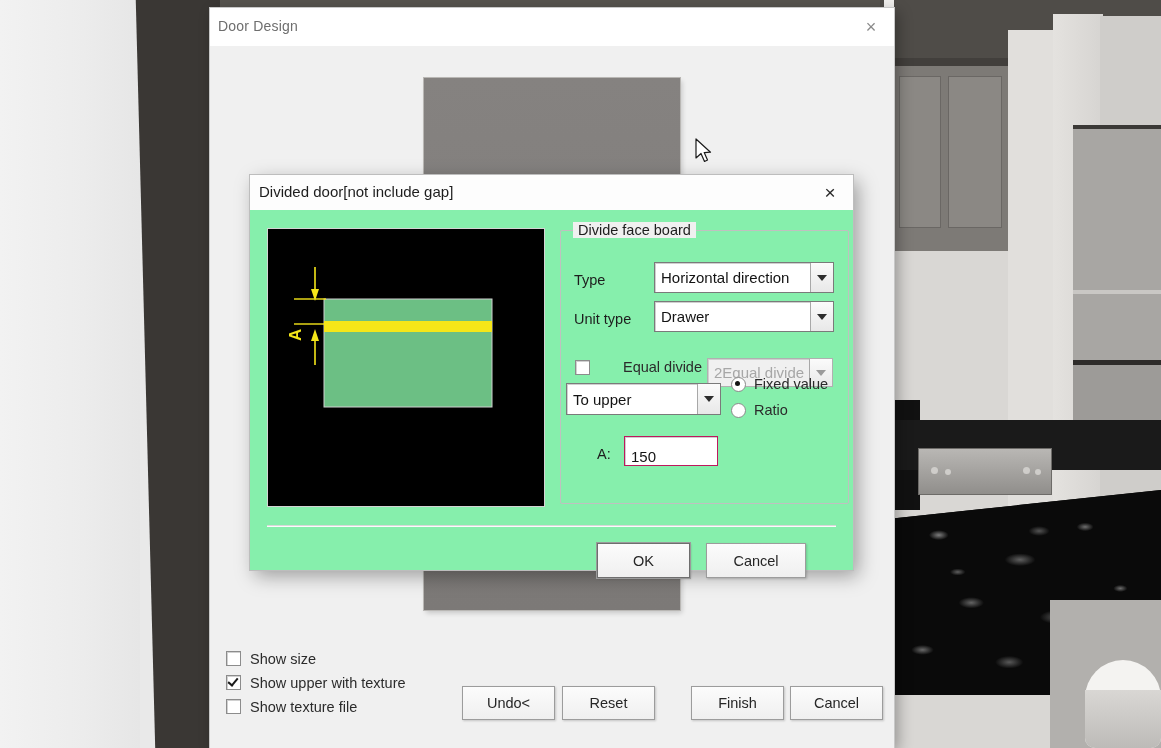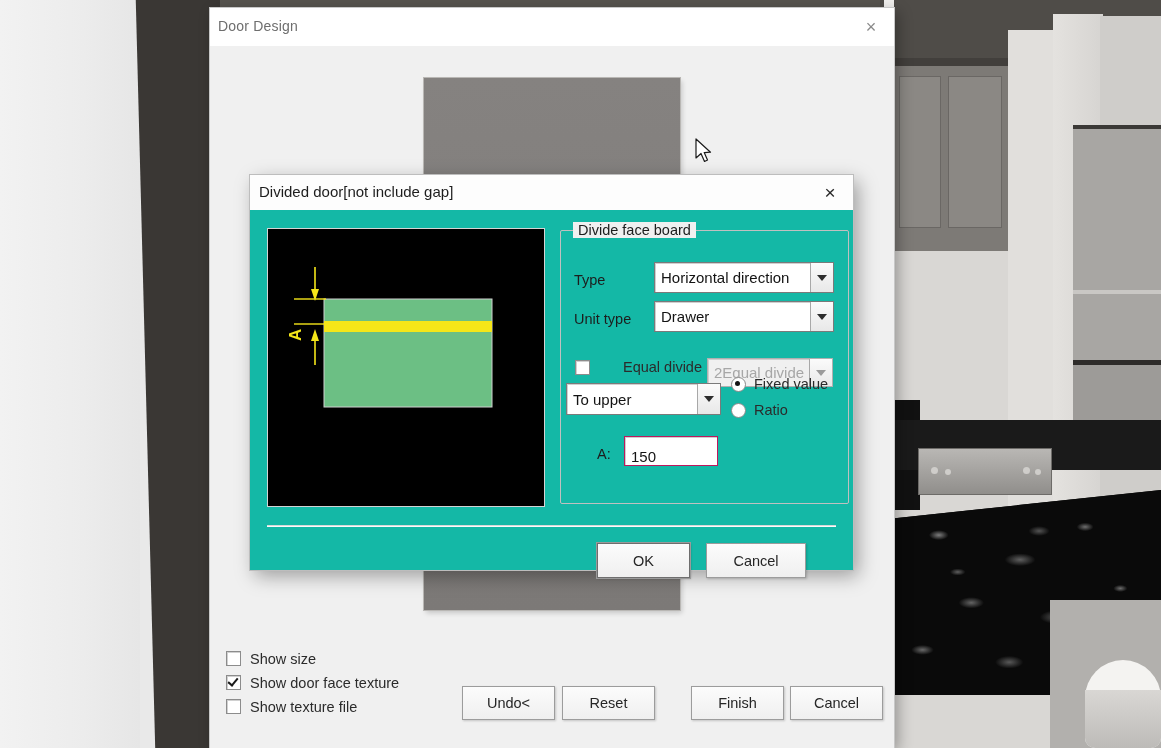--- a/index.html
+++ b/index.html
@@ -129,21 +129,21 @@
     cursor:pointer; font-family:"Liberation Sans", sans-serif;
   }
   .b-undo   { position:absolute; left:252px; top:640px; width:91px; height:32px; }
   .b-reset  { position:absolute; left:352px; top:640px; width:91px; height:32px; }
   .b-finish { position:absolute; left:481px; top:640px; width:91px; height:32px; }
   .b-cancel { position:absolute; left:580px; top:640px; width:91px; height:32px; }
 
   
   .inner-dlg {
     position:absolute; left:250px; top:175px; width:603px; height:395px;
-    background:#14b8a6;
+    background:#86efac;
     box-shadow: 0 0 0 1px #bdbdbd, 5px 6px 18px rgba(0,0,0,.35);
   }
   .inner-title { position:relative; height:35px; background:#fdfdfd; }
   .inner-title .t {
     position:absolute; left:9px; top:8px; font-size:15px; color:#1d1d1d;
   }
   .inner-close {
     position:absolute; right:0; top:0; width:46px; height:35px;
     display:flex; align-items:center; justify-content:center;
     color:#2a2a2a; font-size:19px; line-height:1; cursor:pointer;
@@ -276,21 +276,21 @@
 
       <div class="door-prev"></div>
 
       <div class="chk-col">
         <div class="chk-row">
           <span class="wbox"></span>
           <span class="chk-lbl">Show size</span>
         </div>
         <div class="chk-row">
           <span class="wbox checked"></span>
-          <span class="chk-lbl">Show door face texture</span>
+          <span class="chk-lbl">Show upper with texture</span>
         </div>
         <div class="chk-row">
           <span class="wbox"></span>
           <span class="chk-lbl">Show texture file</span>
         </div>
       </div>
 
       <div class="btn b-undo">Undo&lt;</div>
       <div class="btn b-reset">Reset</div>
       <div class="btn b-finish">Finish</div>

